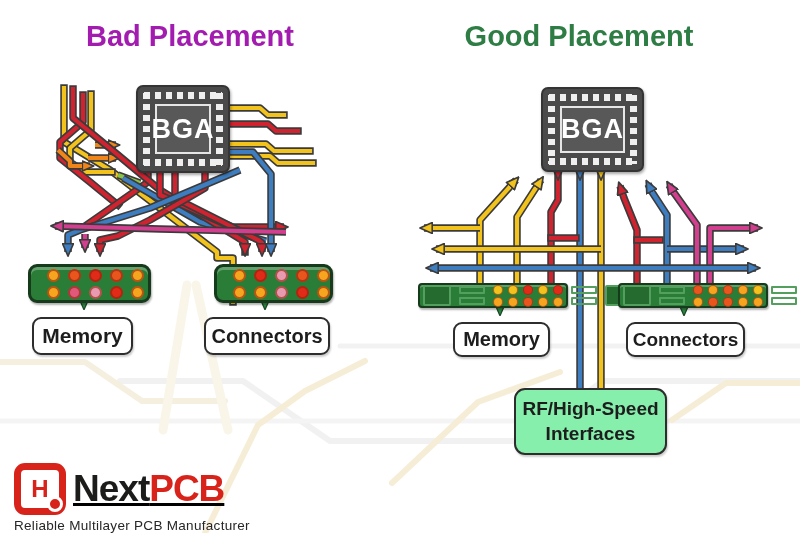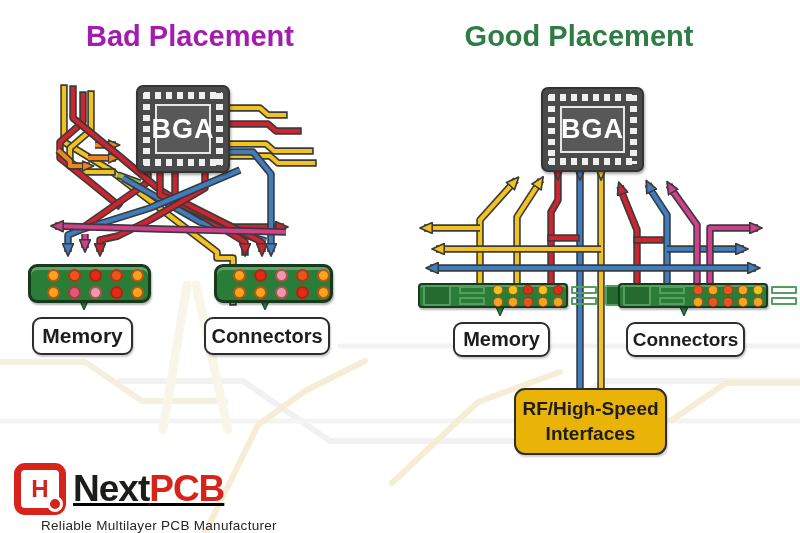--- a/index.html
+++ b/index.html
@@ -21,27 +21,27 @@
   .dots{display:flex;flex-direction:column;gap:4px;}
   .dotrow{display:flex;gap:8px;}
   .dot{display:block;width:13px;height:13px;border-radius:50%;border:2px solid rgba(150,30,10,.6);box-sizing:border-box;}
   .comp-slim .dots{gap:2px;margin:0 auto;}
   .comp-slim .dotrow{gap:5px;}
   .comp-slim .dot{width:10px;height:10px;border-width:1.5px;}
   .cap{width:24px;height:17px;background:#256b30;border:2px solid #53a05e;border-radius:2px;flex:none;}
   .slots{display:flex;flex-direction:column;gap:3px;margin:0 8px;flex:none;}
   .slot{width:22px;height:4px;border:2px solid #53a05e;border-radius:1px;}
   .label-box{position:absolute;background:#fff;border:2.5px solid #2d2d2d;border-radius:9px;display:flex;align-items:center;justify-content:center;color:#1d1d1d;font-weight:bold;box-shadow:1px 2px 2px rgba(0,0,0,.2);box-sizing:border-box;}
-  .rf-box{position:absolute;background:#eab308;border:2.5px solid #2d2d2d;border-radius:11px;display:flex;flex-direction:column;align-items:center;justify-content:center;color:#1d1d1d;font-weight:bold;font-size:19px;line-height:1.3;box-shadow:1px 2px 2px rgba(0,0,0,.2);box-sizing:border-box;}
+  .rf-box{position:absolute;background:#86efac;border:2.5px solid #2d2d2d;border-radius:11px;display:flex;flex-direction:column;align-items:center;justify-content:center;color:#1d1d1d;font-weight:bold;font-size:19px;line-height:1.3;box-shadow:1px 2px 2px rgba(0,0,0,.2);box-sizing:border-box;}
   .logo{position:absolute;left:14px;top:463px;}
   .logo-row{display:flex;align-items:center;gap:7px;}
   .logo-icon{position:relative;width:38px;height:38px;border:7px solid #d8231b;border-radius:11px;display:flex;align-items:center;justify-content:center;font-weight:bold;font-size:24px;color:#d8231b;box-sizing:content-box;background:#fff;}
   .logo-dot{position:absolute;right:-4px;bottom:-4px;width:10px;height:10px;border-radius:50%;background:#d8231b;border:3px solid #fff;}
   .logo-name{font-size:37px;font-weight:bold;letter-spacing:-1px;text-decoration:underline;}
-  .logo-tag{margin-top:3px;font-size:13.5px;color:#262626;letter-spacing:.3px;margin-left:27px;}
+  .logo-tag{margin-top:3px;font-size:13.5px;color:#262626;letter-spacing:.3px;}
 </style>
 </head>
 <body>
 
 <div id="stage">
 
   <svg class="layer" width="800" height="533">
     <g opacity="0.55">
       <path class="wm" d="M120,381 H243 L330,441 H520 L603,381 H800" stroke="#e6e6e6" stroke-width="6"></path>
       <path class="wm" d="M0,421 H800" stroke="#ececec" stroke-width="5"></path>

